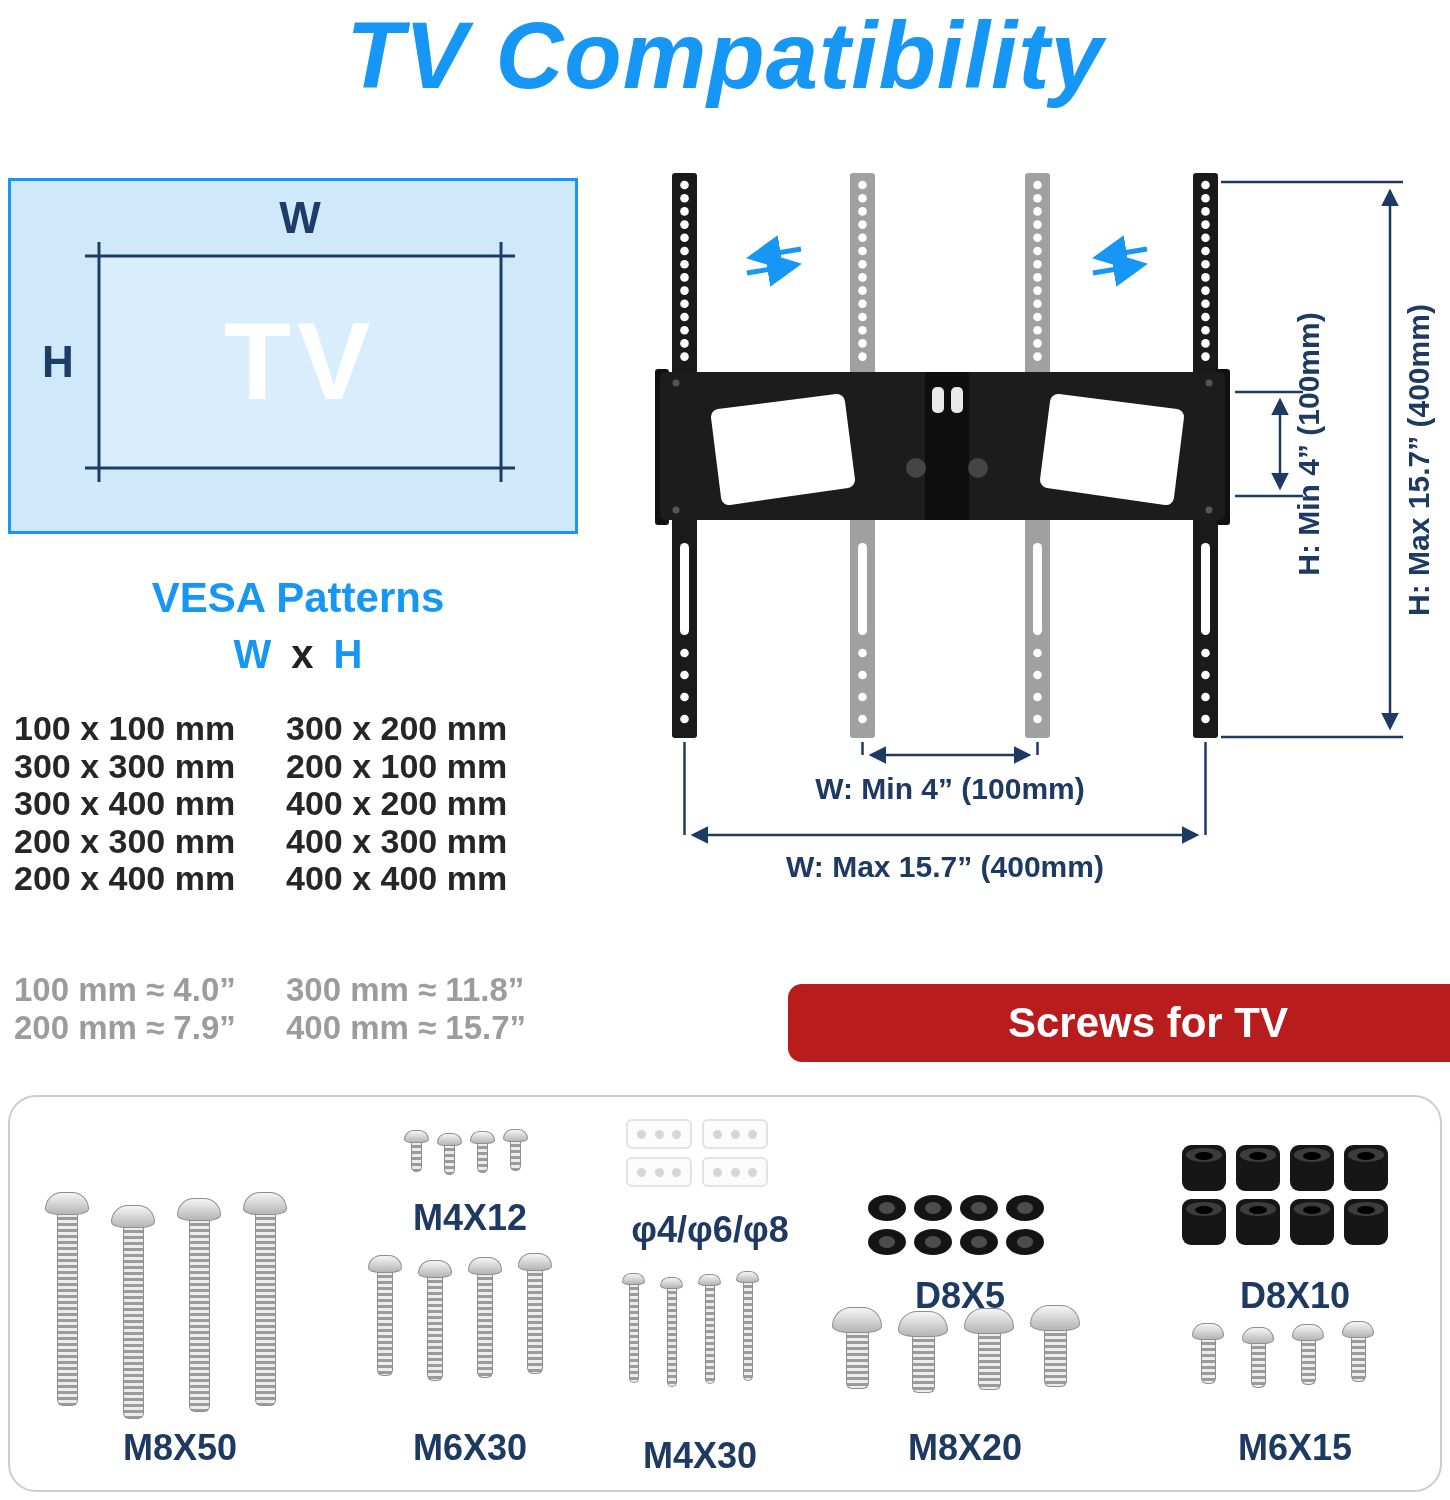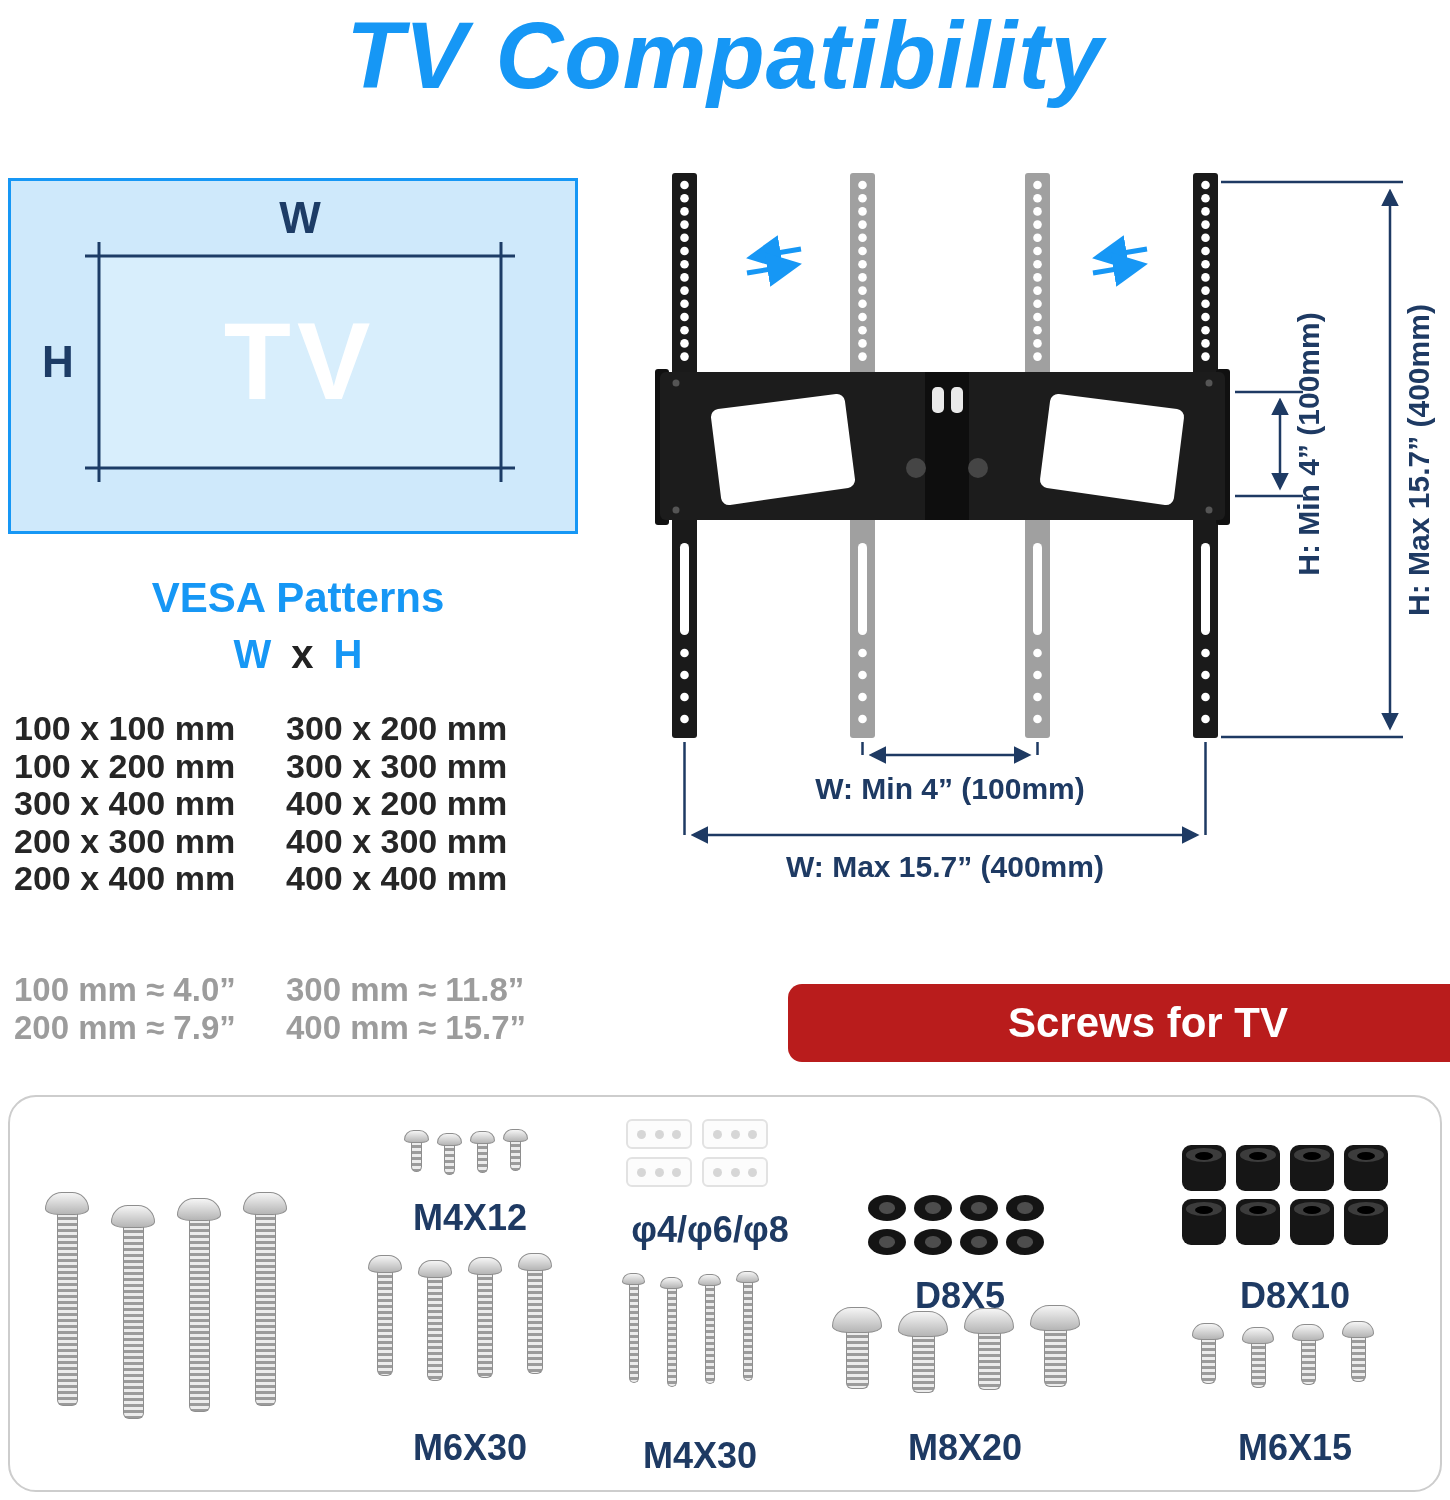--- a/index.html
+++ b/index.html
@@ -223,22 +223,22 @@
     <text class="dim" x="310" y="712" text-anchor="middle">W: Max 15.7” (400mm)</text>
   </svg>
 
   <div class="vesa-h">VESA Patterns</div>
   <div class="wxh">
     <span class="blue">W</span><span class="dark">x</span><span class="blue">H</span>
   </div>
   <div class="sizes">
     <div>100 x 100 mm</div>
     <div>300 x 200 mm</div>
-    <div>100 x 200 mm</div>
     <div>300 x 300 mm</div>
+    <div>200 x 100 mm</div>
     <div>300 x 400 mm</div>
     <div>400 x 200 mm</div>
     <div>200 x 300 mm</div>
     <div>400 x 300 mm</div>
     <div>200 x 400 mm</div>
     <div>400 x 400 mm</div>
   </div>
   <div class="approx">
     <div>100 mm ≈ 4.0”</div>
     <div>300 mm ≈ 11.8”</div>
@@ -378,20 +378,21 @@
           <i></i>
           <i></i>
           <i></i>
         </div>
         <div class="plate" style="left: 692px; top: 60px; width: 66px; height: 30px;">
           <i></i>
           <i></i>
           <i></i>
         </div>
       </div>
+    <div class="kit-label" style="left:30px;top:330px;width:280px">M8X50</div>
     <div class="kit-label" style="left:370px;top:100px;width:180px">M4X12</div>
     <div class="kit-label" style="left:370px;top:330px;width:180px">M6X30</div>
     <div class="kit-label" style="left:600px;top:112px;width:200px">φ4/φ6/φ8</div>
     <div class="kit-label" style="left:600px;top:338px;width:180px">M4X30</div>
     <div class="kit-label" style="left:855px;top:178px;width:190px">D8X5</div>
     <div class="kit-label" style="left:855px;top:330px;width:200px">M8X20</div>
     <div class="kit-label" style="left:1185px;top:178px;width:200px">D8X10</div>
     <div class="kit-label" style="left:1185px;top:330px;width:200px">M6X15</div>
   </div>
 

